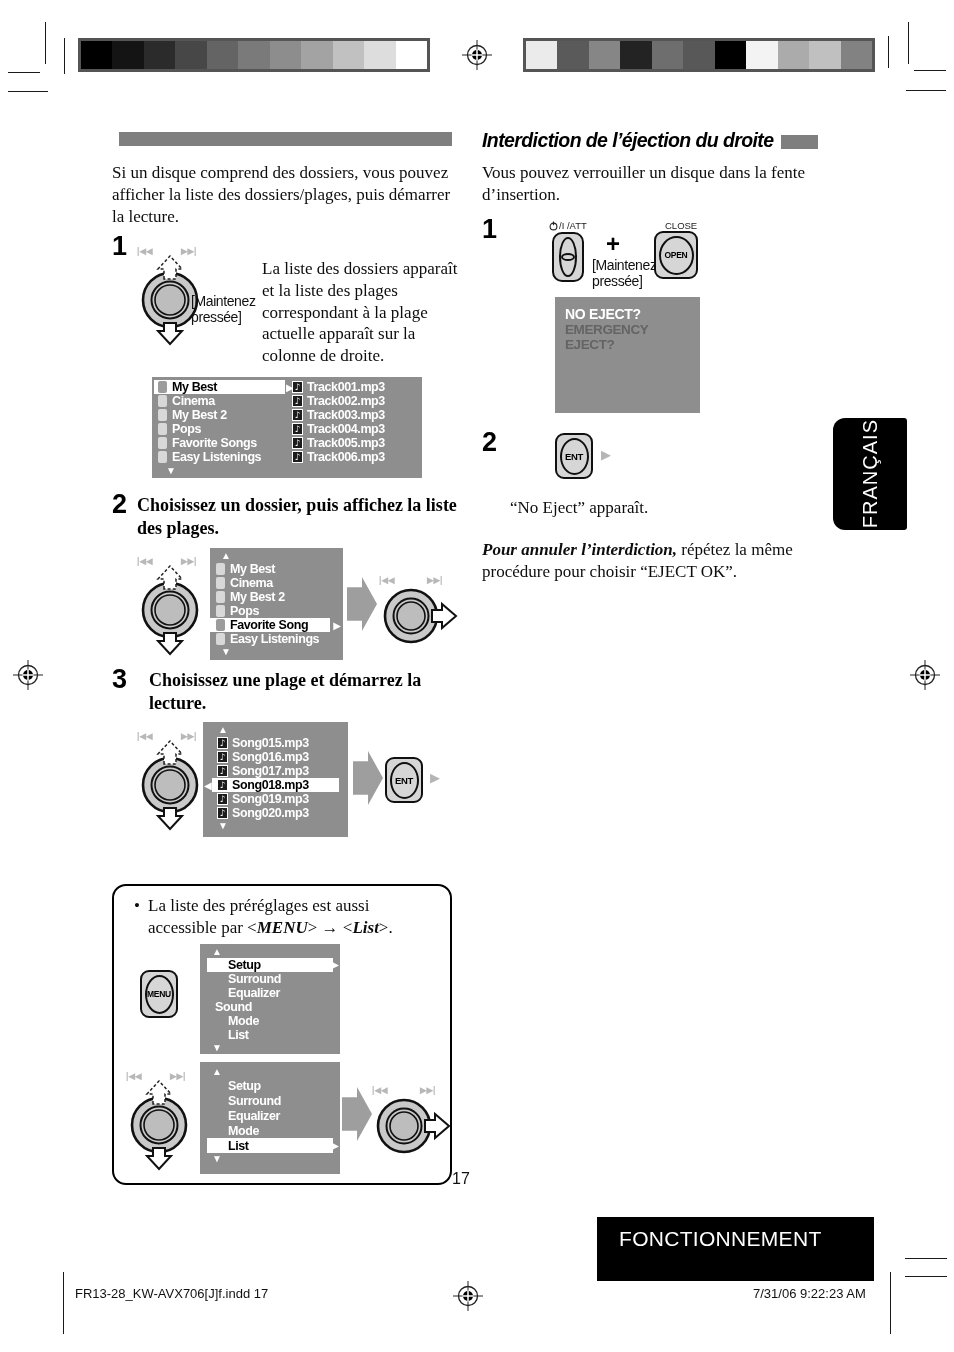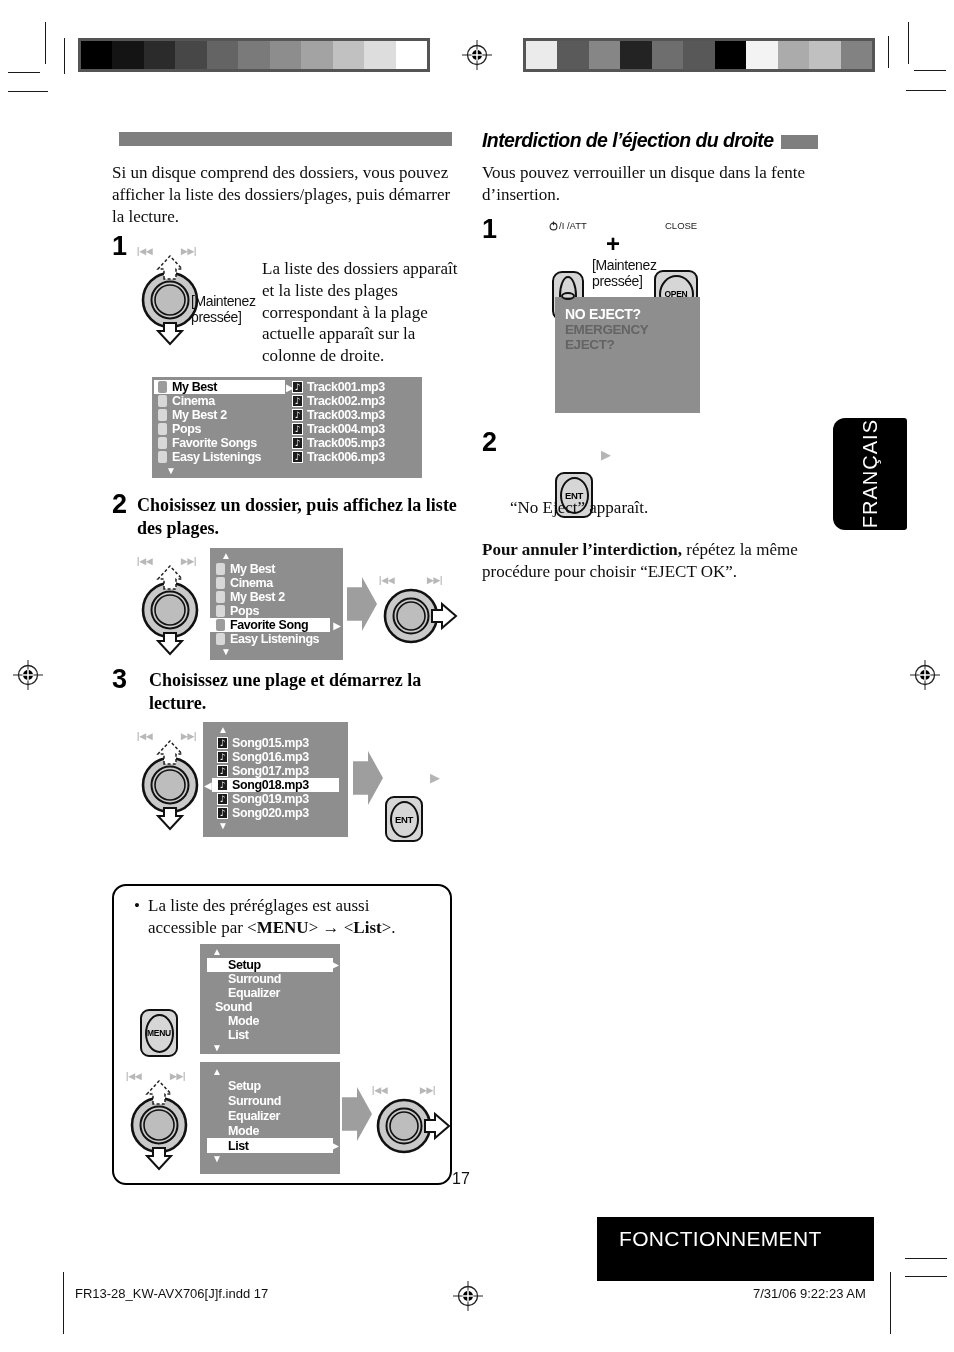--- a/index.html
+++ b/index.html
@@ -40,21 +40,21 @@
   .fico { width:9px; height:12px; background:#d8d8d8; border-radius:2px; margin-right:5px; flex:none; }
   .hl .fico { background:#9c9c9c; }
   .nico { width:11px; height:12px; background:#1c1c1c; border:1px solid #fff; color:#fff;
           font:bold 9px "DejaVu Sans", sans-serif; line-height:10px; text-align:center;
           margin-right:4px; flex:none; }
   .tri { height:11px; font-size:10px; line-height:10px; color:#fff; }
   .wsel { position:absolute; color:#fff; font-size:10px; line-height:10px; }
 
   
   .btn { position:absolute; background:#d6d6d6; border:2.5px solid #101010; border-radius:9px;
-         display:flex; align-items:center; justify-content:center;margin-top:39px; }
+         display:flex; align-items:center; justify-content:center; }
   .btn i { position:absolute; inset:2.5px; border:2px solid #101010; border-radius:50%; }
   .btn span { position:relative; font:bold 9.5px "Liberation Sans", sans-serif; letter-spacing:-0.3px;
               font-style:normal; z-index:1; color:#000; }
   .pwr i { inset:3px 5px; }
   .pwr em { position:relative; width:14px; height:8px; border:2px solid #101010; border-radius:50%;
             z-index:1; }
 
   .parrow { position:absolute; width:30px; height:54px; background:#9e9e9e;
             clip-path:polygon(0 19%,50% 19%,50% 0,100% 50%,50% 100%,50% 81%,0 81%); }
   .chev { position:absolute; color:#b5b5b5; font-size:13px; }
@@ -67,21 +67,21 @@
              display:flex; align-items:center; justify-content:center; }
   .langtab span { writing-mode:vertical-rl; transform:rotate(180deg);
                   font:20px "Liberation Sans", sans-serif; color:#fff; letter-spacing:1px; }
   .sectbox { position:absolute; background:#000; color:#fff; }
   .sectbox span { display:block; padding:10px 0 0 22px; font:21px "Liberation Sans", sans-serif;
                   letter-spacing:0.3px; }
 
   .footer-note { position:absolute; font:13px "Liberation Sans", sans-serif; color:#111; }
   .pagenum { position:absolute; font:16px "Liberation Sans", sans-serif; color:#111; }
 
-  b { font-weight:bold; }
+  b { font-weight:bold;font-style:italic; }
 </style>
 </head>
 <body>
 
 <div class="page">
 
   <div class="cm" style="left:45px;top:22px;width:1px;height:42px"></div>
   <div class="cm" style="left:64px;top:38px;width:1px;height:36px"></div>
   <div class="cm" style="left:8px;top:72px;width:32px;height:1px"></div>
   <div class="cm" style="left:8px;top:91px;width:40px;height:1px"></div>

